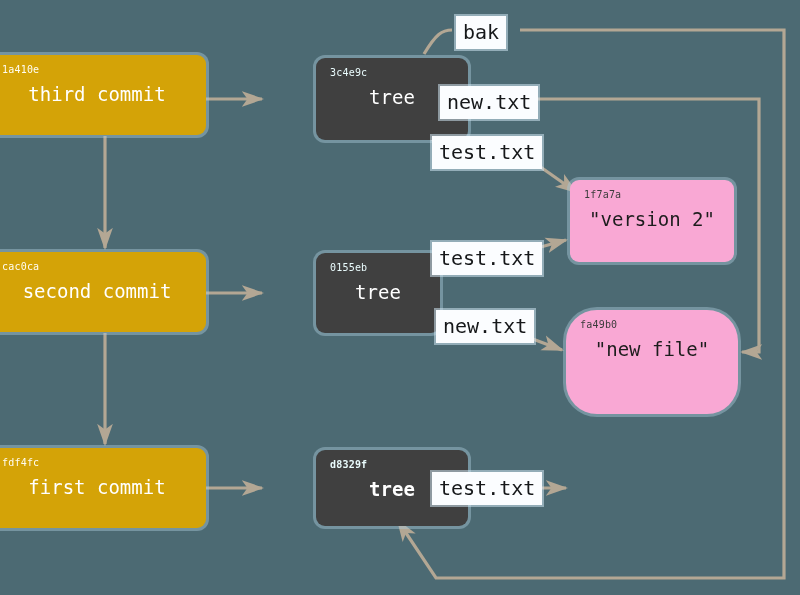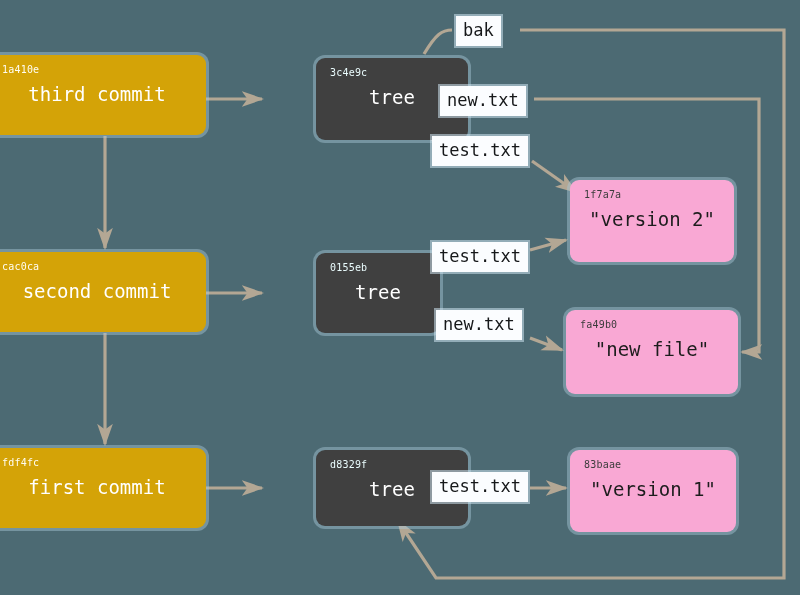--- a/index.html
+++ b/index.html
@@ -45,21 +45,21 @@
   .node.tree .title{color:#ffffff;}
 
   .node.blob{background:#f9a8d4;}
   .node.blob .sha{color:#3c3c3c;}
   .node.blob .title{color:#1d1d1d;}
 
   .edge-label{
     position:absolute;
     background:#fbfdff;
     color:#16181a;
-    font-size:17px;
+    font-size:20px;
     line-height:1;
     padding:6px 7px 7px 7px;
     white-space:nowrap;
     box-shadow:0 0 0 2px rgba(205,228,240,0.55);
   }
 </style>
 </head>
 <body>
 
 <div id="stage">
@@ -118,39 +118,35 @@
   <div class="node tree" style="left:268px;top:58px;width:152px;height:82px;">
     <span class="sha">3c4e9c</span>
     <span class="title">tree</span>
   </div>
 
   <div class="node tree" style="left:268px;top:253px;width:124px;height:80px;">
     <span class="sha">0155eb</span>
     <span class="title">tree</span>
   </div>
 
-  <div class="node tree" style="left:268px;top:450px;width:152px;height:76px;">
+  <div class="node tree" style="left:268px;top:450px;width:152px;height:76px;font-weight:bold;">
     <span class="sha">d8329f</span>
     <span class="title">tree</span>
   </div>
 
   <div class="node blob" style="left:570px;top:180px;width:164px;height:82px;">
     <span class="sha">1f7a7a</span>
     <span class="title">"version 2"</span>
   </div>
 
-  <div class="node blob" style="left:566px;top:310px;width:172px;height:84px;">
+  <div class="node blob" style="left:566px;top:310px;width:172px;height:104px;border-radius:31px;">
     <span class="sha">fa49b0</span>
     <span class="title">"new file"</span>
   </div>
 
-  <div class="node blob" style="left:570px;top:450px;width:166px;height:82px;">
-    <span class="sha">83baae</span>
-    <span class="title">"version 1"</span>
-  </div>
 
   <span class="edge-label" style="left:456px;top:16px;">bak</span>
   <span class="edge-label" style="left:440px;top:86px;">new.txt</span>
   <span class="edge-label" style="left:432px;top:136px;">test.txt</span>
   <span class="edge-label" style="left:432px;top:242px;">test.txt</span>
   <span class="edge-label" style="left:436px;top:310px;">new.txt</span>
   <span class="edge-label" style="left:432px;top:472px;">test.txt</span>
 
 </div>
 

